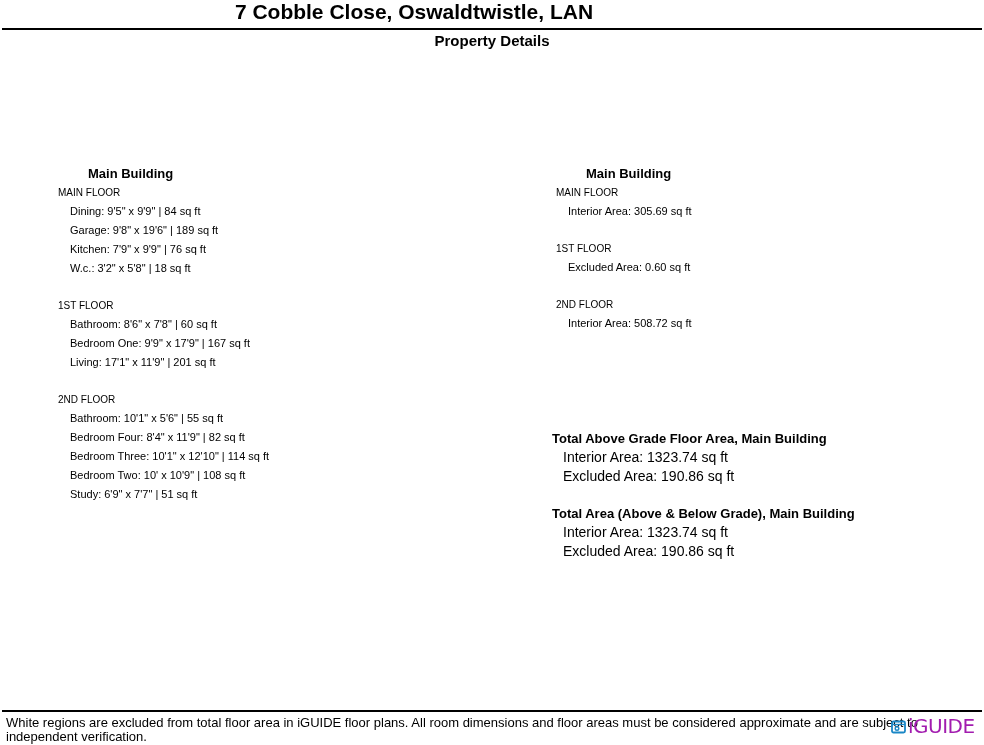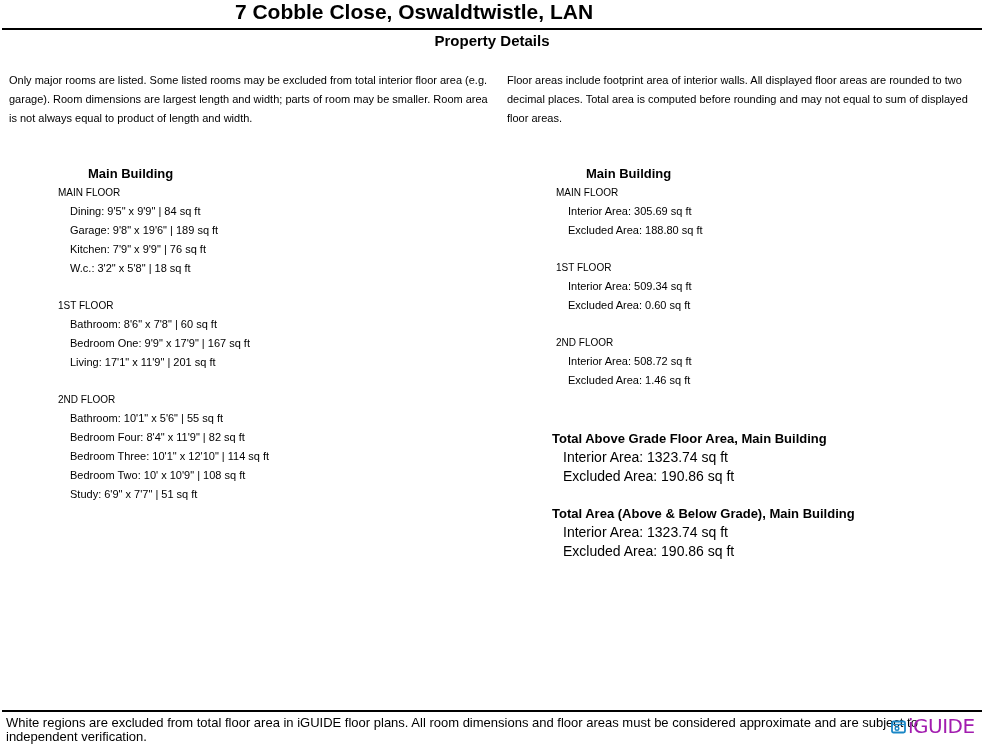--- a/index.html
+++ b/index.html
@@ -137,21 +137,20 @@
     }
   </style>
 </head>
 <body>
 
 <div class="title">7 Cobble Close, Oswaldtwistle, LAN</div>
 <div class="top-rule"></div>
 <div class="subtitle">Property Details</div>
 
 <div class="col col-left">
-  <div class="section-desc">Only major rooms are listed. Some listed rooms may be excluded from total interior floor area (e.g. garage). Room dimensions are largest length and width; parts of room may be smaller. Room area is not always equal to product of length and width.</div>
 </div>
 
 <div class="building building-left">
   <div class="building-name">Main Building</div>
 
   <div class="floor-block">
     <div class="floor-name">MAIN FLOOR</div>
     <div class="row">Dining: 9'5" x 9'9" | 84 sq ft</div>
     <div class="row">Garage: 9'8" x 19'6" | 189 sq ft</div>
     <div class="row">Kitchen: 7'9" x 9'9" | 76 sq ft</div>
@@ -169,42 +168,38 @@
     <div class="floor-name">2ND FLOOR</div>
     <div class="row">Bathroom: 10'1" x 5'6" | 55 sq ft</div>
     <div class="row">Bedroom Four: 8'4" x 11'9" | 82 sq ft</div>
     <div class="row">Bedroom Three: 10'1" x 12'10" | 114 sq ft</div>
     <div class="row">Bedroom Two: 10' x 10'9" | 108 sq ft</div>
     <div class="row">Study: 6'9" x 7'7" | 51 sq ft</div>
   </div>
 </div>
 
 <div class="col col-right">
-  <div class="section-desc">Floor areas include footprint area of interior walls. All displayed floor areas are rounded to two decimal places. Total area is computed before rounding and may not equal to sum of displayed floor areas.</div>
 </div>
 
 <div class="building building-right">
   <div class="building-name">Main Building</div>
 
   <div class="floor-block">
     <div class="floor-name">MAIN FLOOR</div>
     <div class="row">Interior Area: 305.69 sq ft</div>
-    <div class="row">Excluded Area: 188.80 sq ft</div>
   </div>
 
   <div class="floor-block">
     <div class="floor-name">1ST FLOOR</div>
-    <div class="row">Interior Area: 509.34 sq ft</div>
     <div class="row">Excluded Area: 0.60 sq ft</div>
   </div>
 
   <div class="floor-block">
     <div class="floor-name">2ND FLOOR</div>
     <div class="row">Interior Area: 508.72 sq ft</div>
-    <div class="row">Excluded Area: 1.46 sq ft</div>
   </div>
 </div>
 
 <div class="totals totals-1">
   <div class="total-heading">Total Above Grade Floor Area, Main Building</div>
   <div class="total-row">Interior Area: 1323.74 sq ft</div>
   <div class="total-row">Excluded Area: 190.86 sq ft</div>
 </div>
 
 <div class="totals totals-2">

